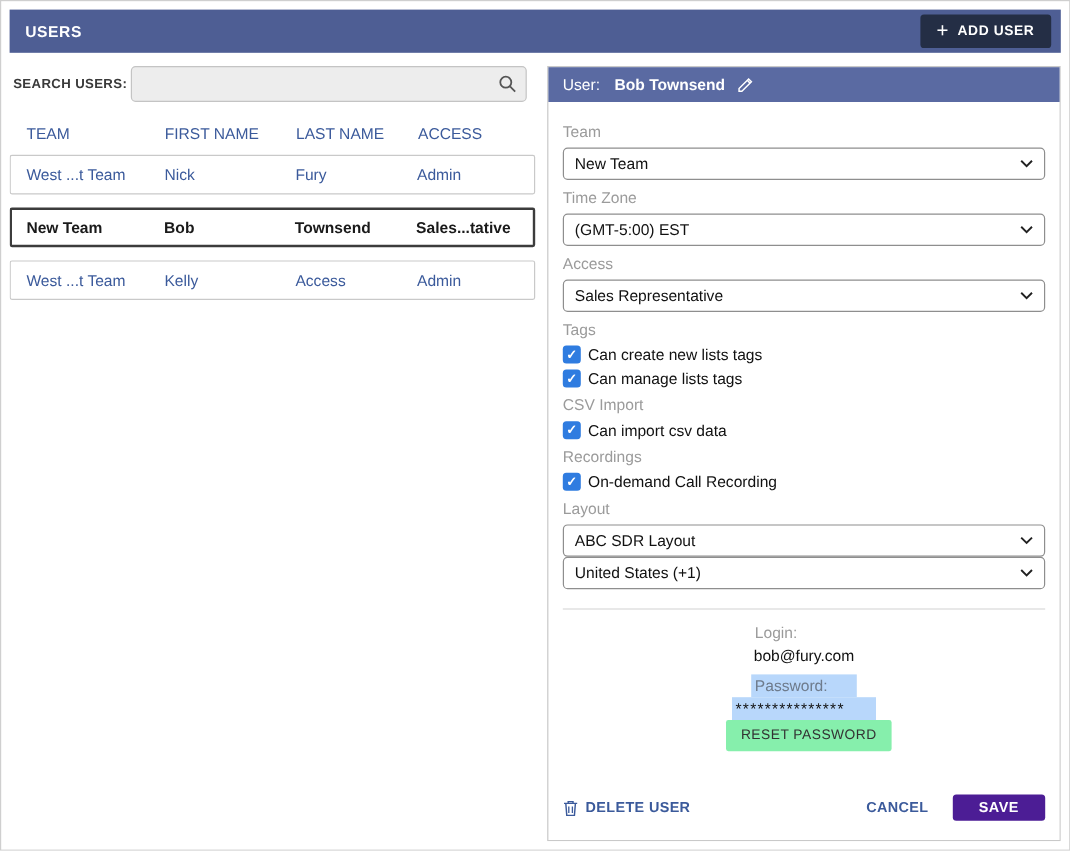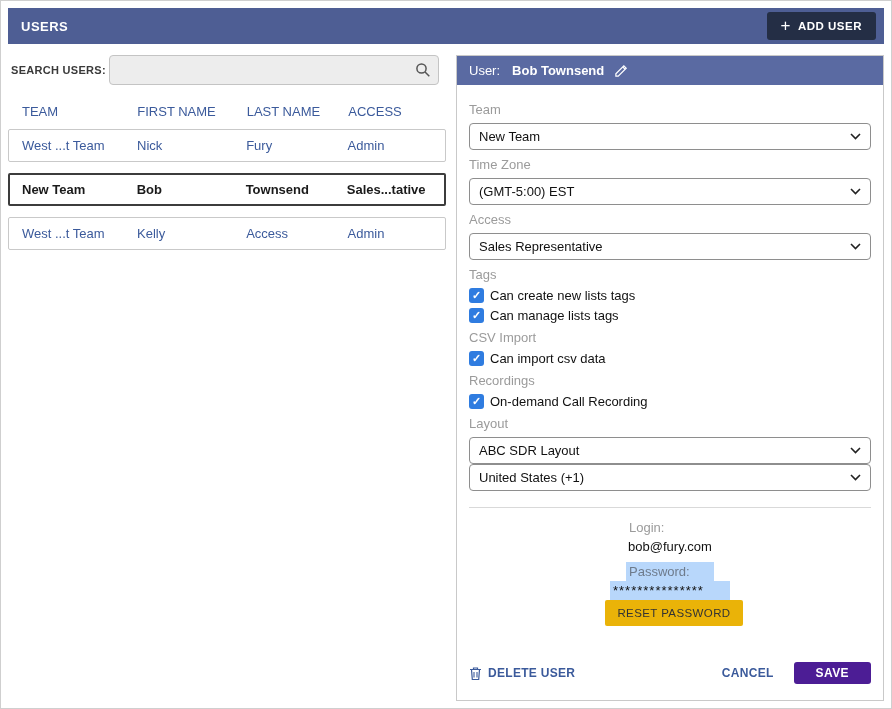--- a/index.html
+++ b/index.html
@@ -118,21 +118,21 @@
   }
 
   .divider { border-top:1px solid #d9d9d9; margin:16px 0 10px 0; }
 
   .cred-row { display:flex; align-items:center; font-size:13px; margin-bottom:6px; min-height:26px;flex-direction:column; }
   .cred-label { width:88px; color:#9b9b9b; padding:2px 3px; }
   .cred-label.hl { background:#b8d7fb; color:#6e7b8c; }
   .cred-value { color:#111; padding:2px 3px; }
   .cred-value.hl { background:#b8d7fb; letter-spacing:1px; min-width:120px; }
   .reset-btn {
-    background:#eab308; border:none; border-radius:2px;
+    background:#86efac; border:none; border-radius:2px;
     height:26px; padding:4px 12px; margin-left:8px;
     font-size:11.5px; color:#333; letter-spacing:.4px;
     cursor:pointer; font-family:inherit;
   }
 
   .panel-footer {
     flex:0 0 auto;
     display:flex; align-items:center;
     padding:14px 12px 16px 12px; gap:14px;
   }

